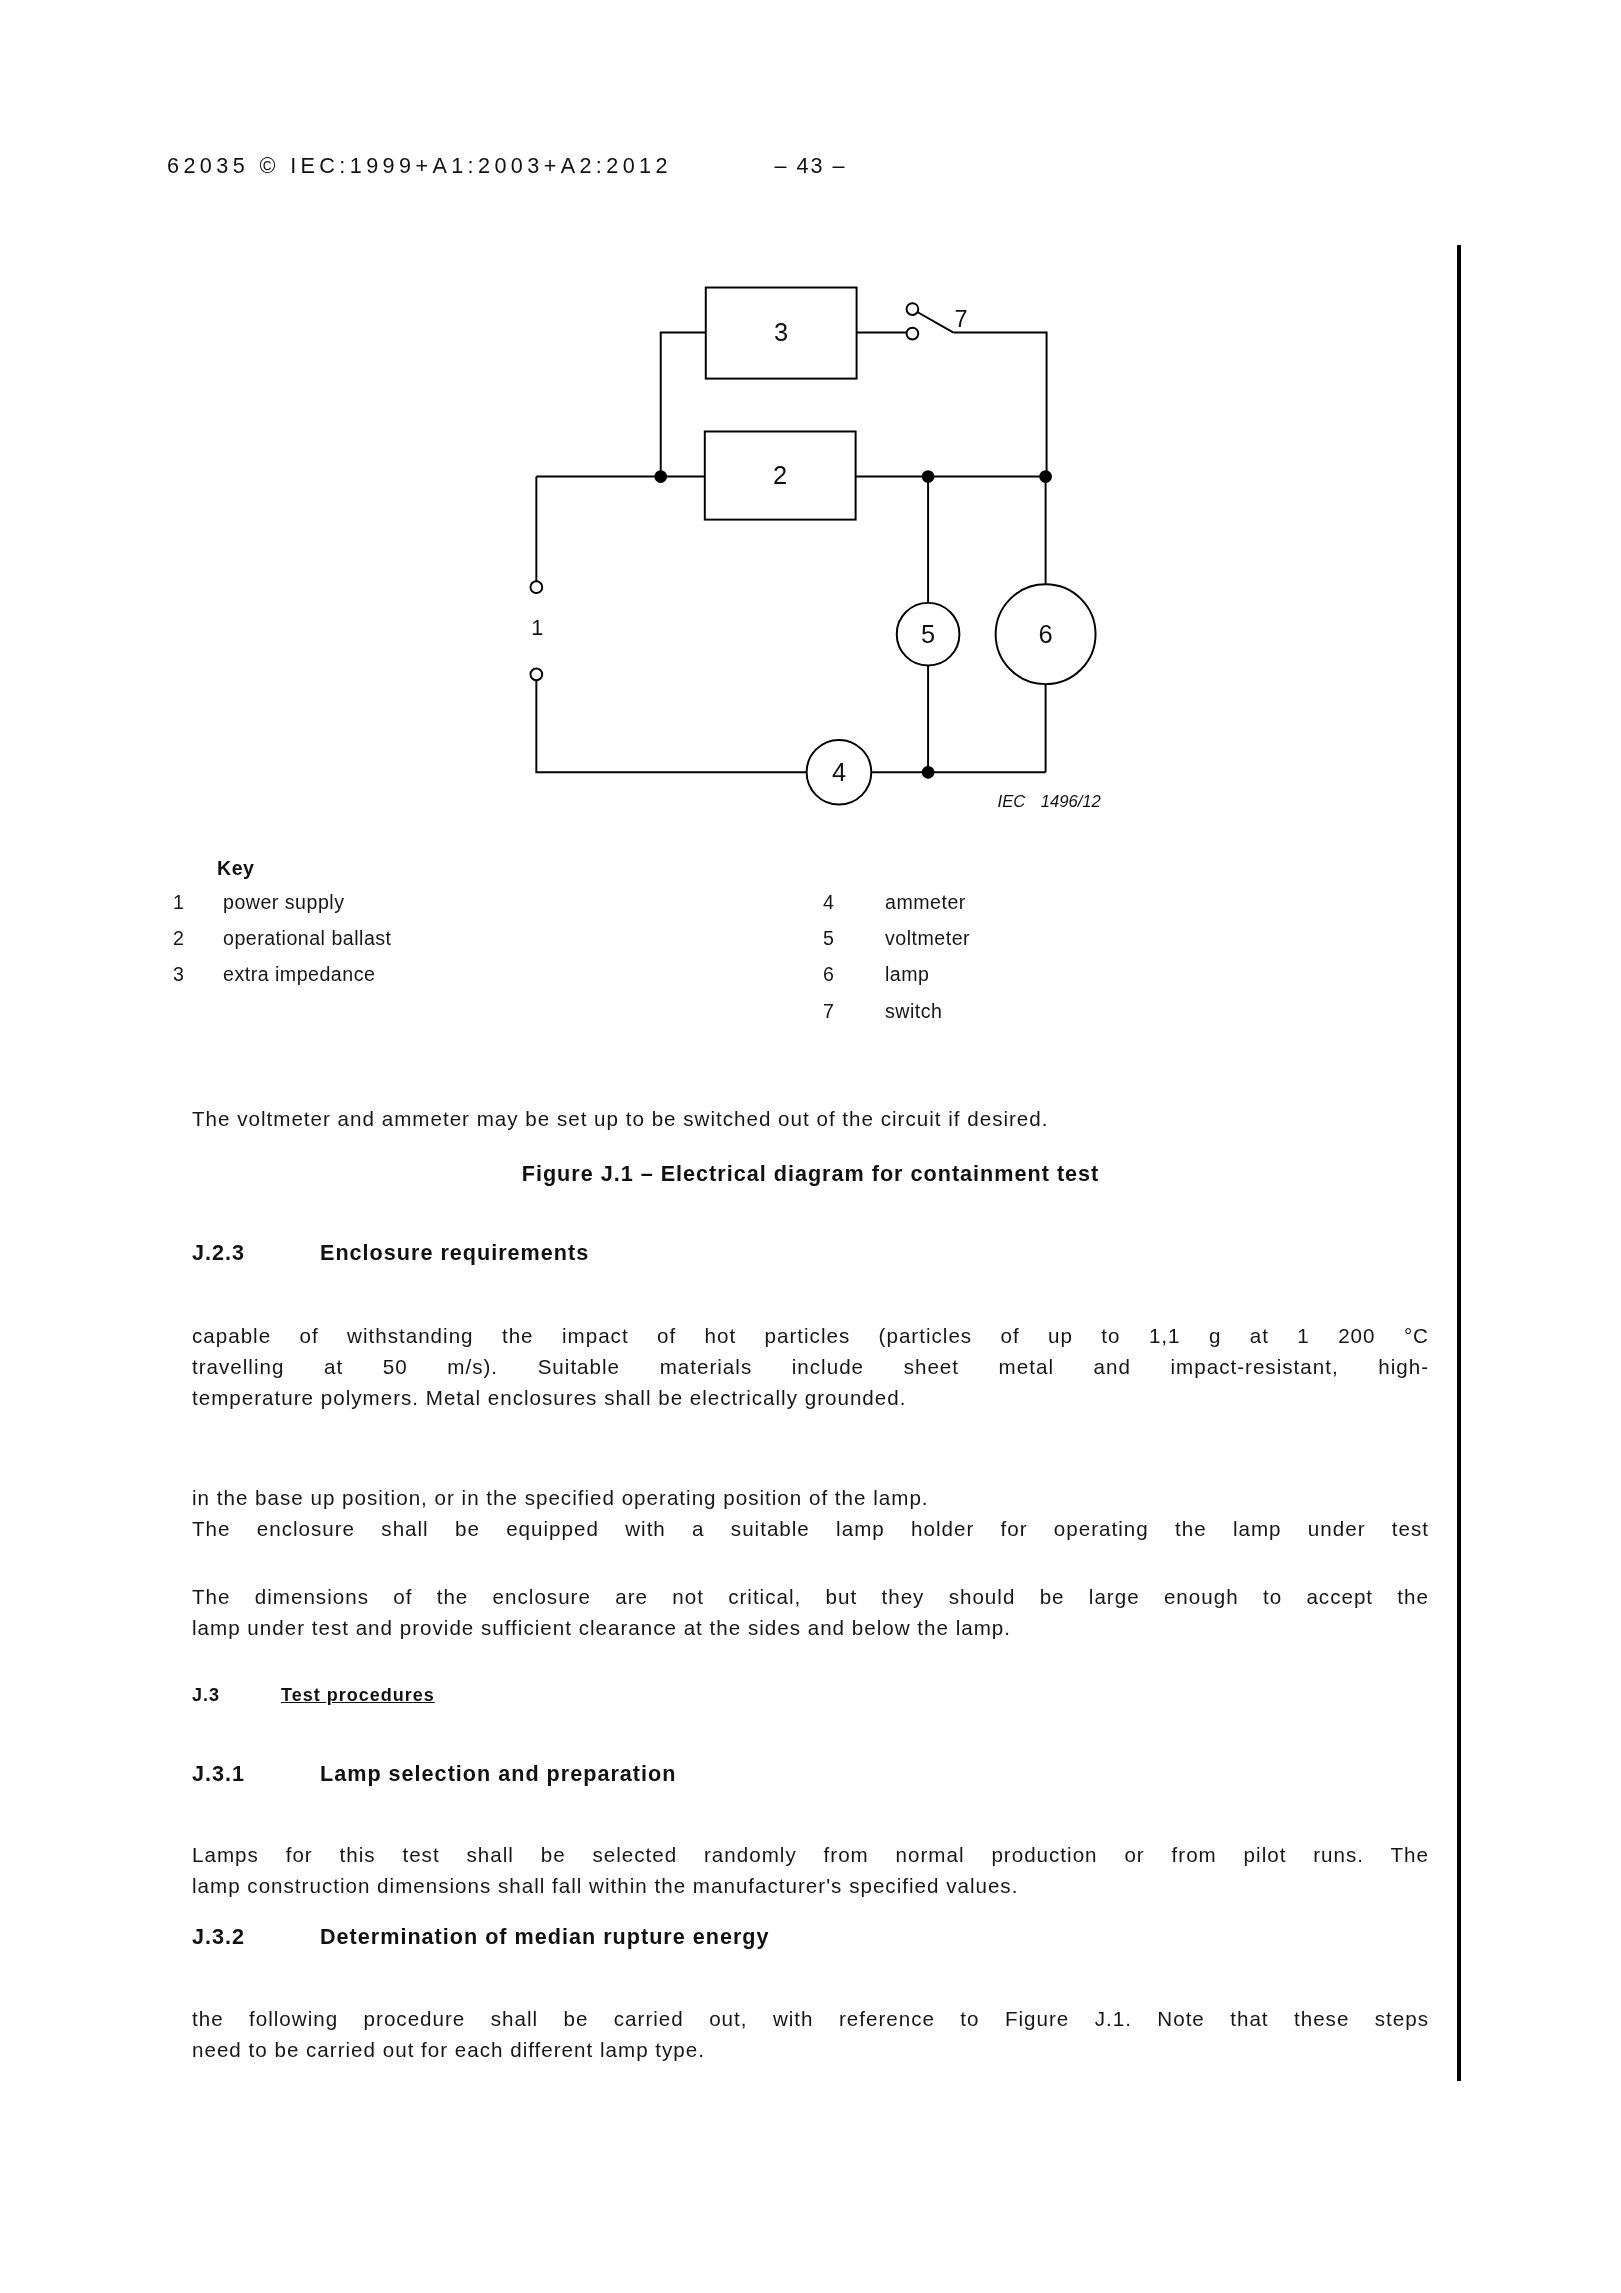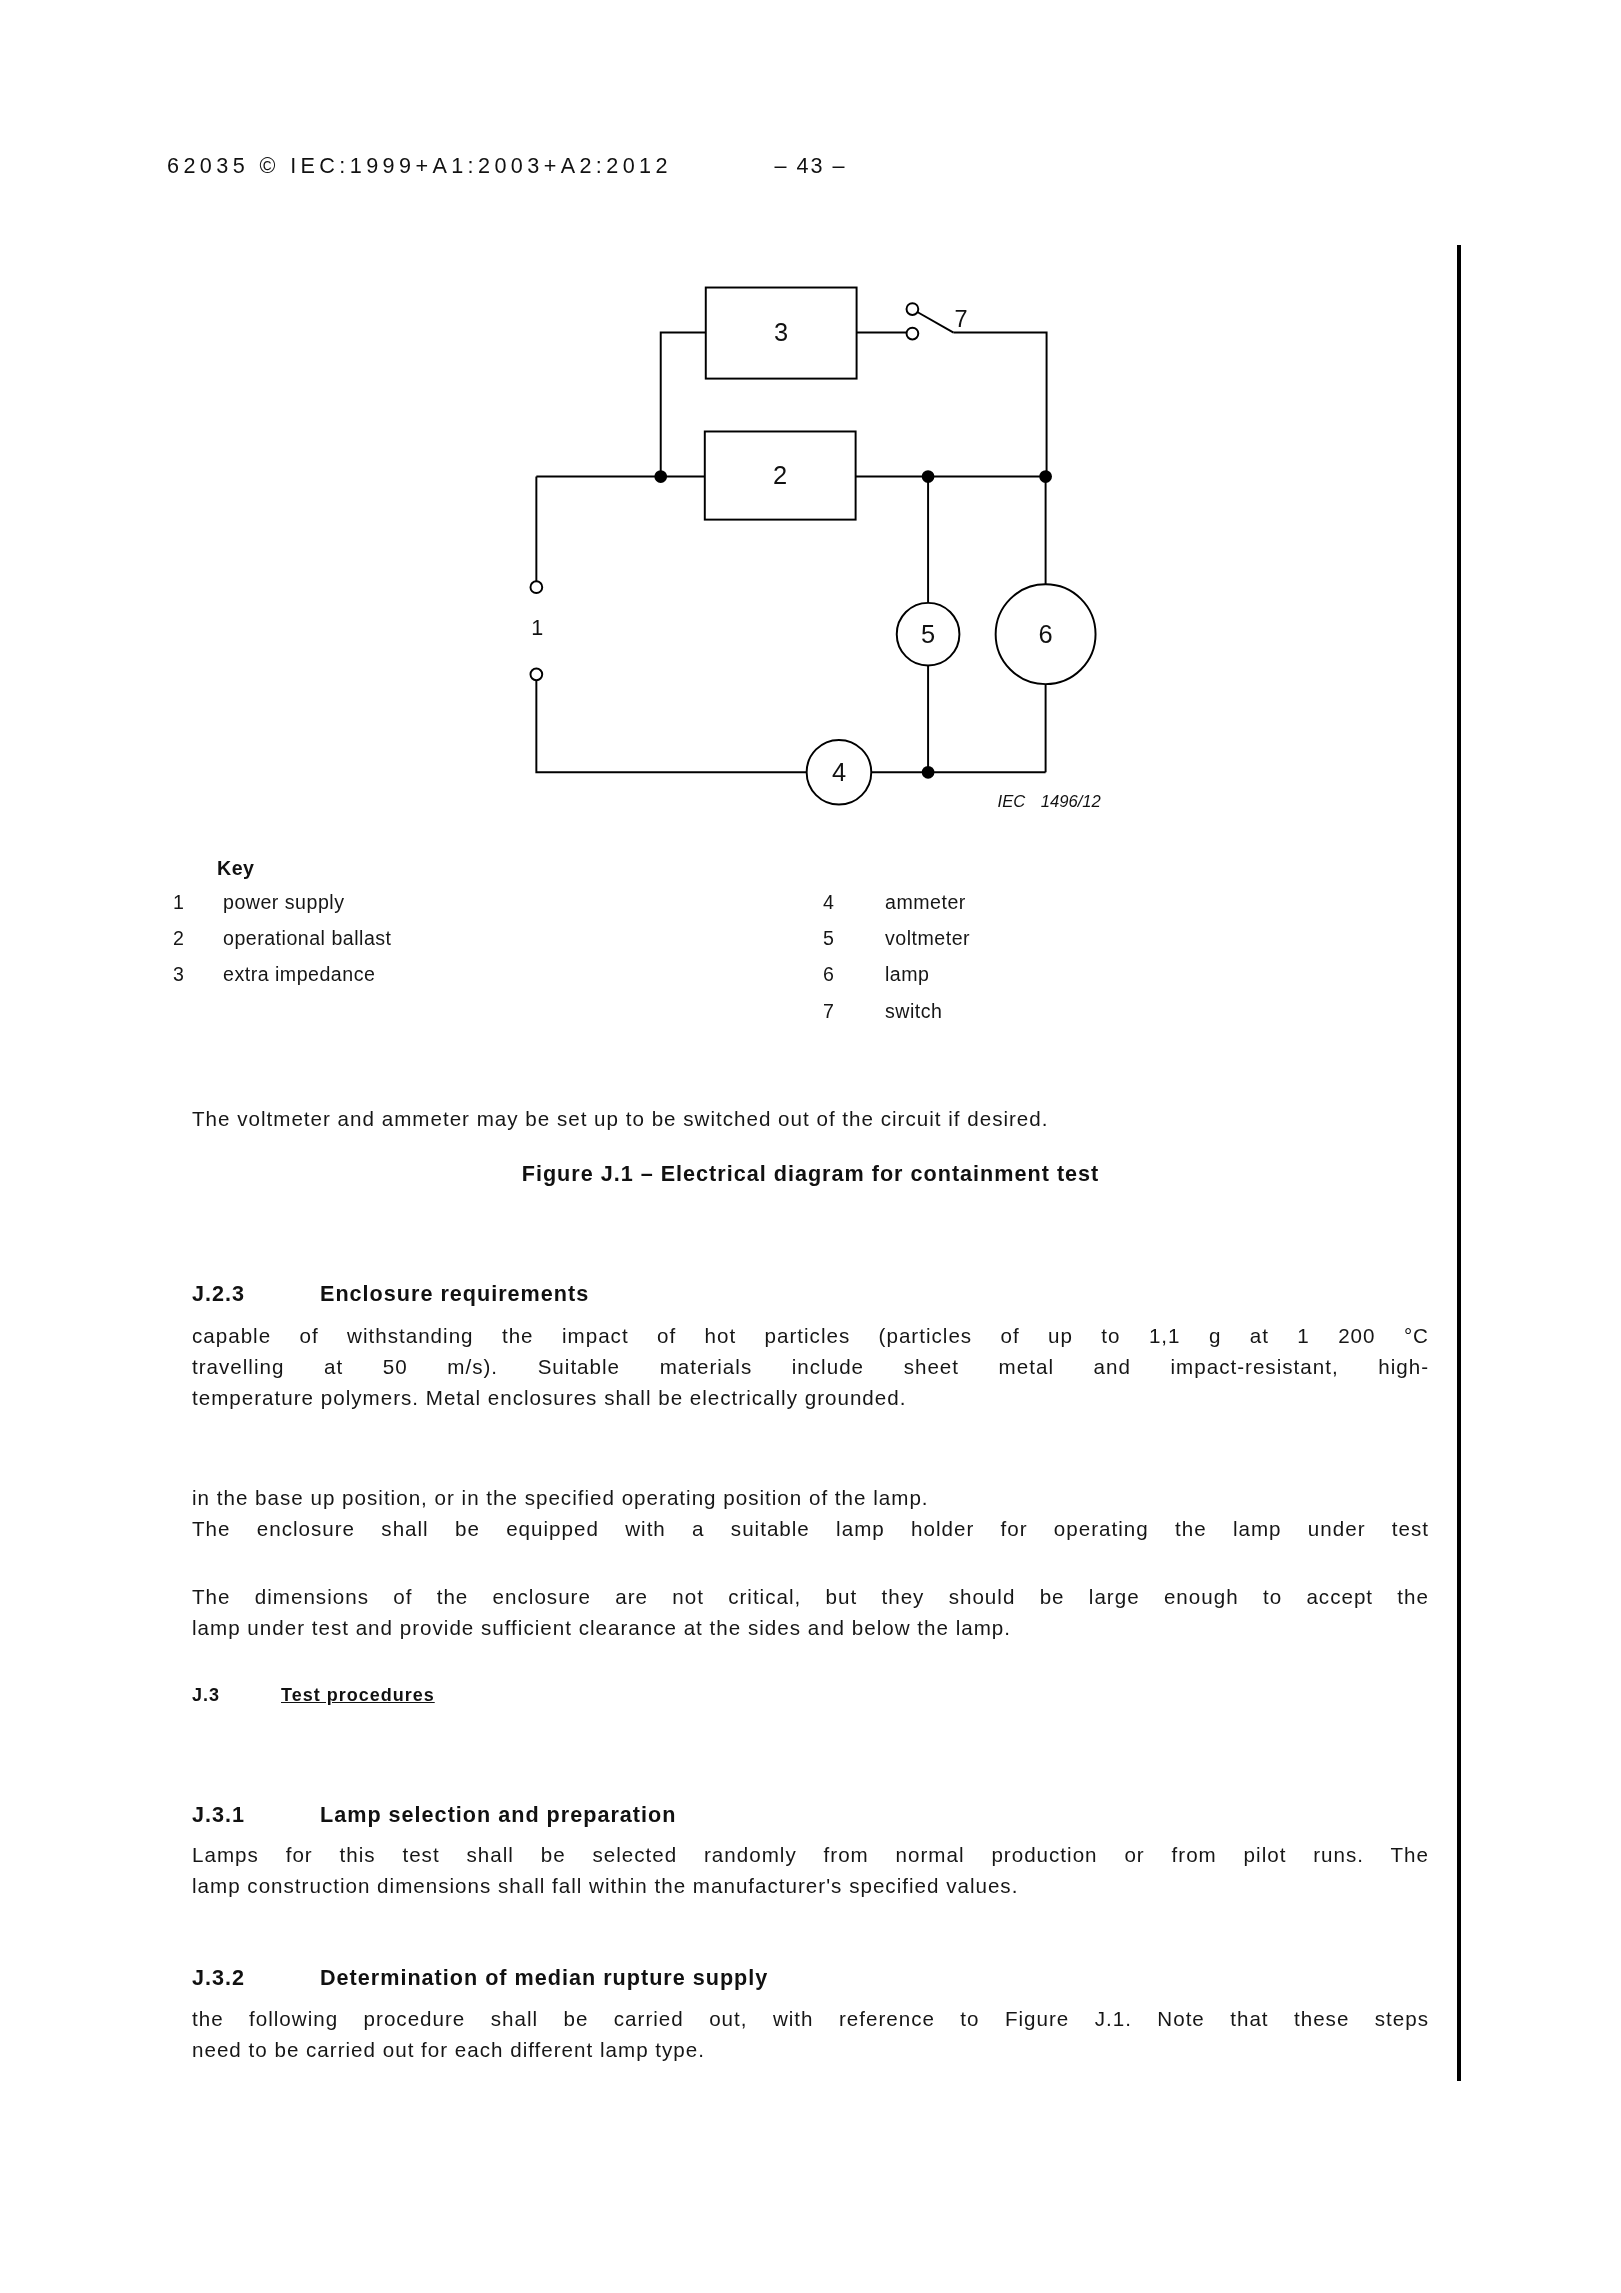--- a/index.html
+++ b/index.html
@@ -10,21 +10,21 @@
   .abs{position:absolute;}
   .hdr{font-size:21.6px;letter-spacing:4.4px;line-height:1.2;color:#111;}
   .hdr-center{left:0;width:1621px;text-align:center;letter-spacing:2px;}
   .body-text{font-size:20.6px;letter-spacing:1px;line-height:31px;color:#161616;margin-top:24px;}
   .para{left:192px;width:1237px;}
   .bl{display:block;height:31px;line-height:31px;white-space:normal;}
   .just{text-align:justify;text-align-last:justify;}
   .single{line-height:1.2;}
   .h2{font-size:21.6px;font-weight:bold;letter-spacing:1px;color:#111;line-height:1.2;}
   .h1{font-size:18px;font-weight:bold;letter-spacing:1px;color:#111;line-height:1.2;text-decoration:underline;}
-  .hnum{display:inline-block;width:128px;margin-top:41px;}
+  .hnum{display:inline-block;width:128px;}
   .hnum-wide{display:inline-block;width:89px;}
   .caption{left:192px;width:1237px;text-align:center;font-size:21.6px;font-weight:bold;letter-spacing:1px;line-height:1.2;color:#111;}
   .keytitle{font-size:19.6px;font-weight:bold;letter-spacing:0.5px;line-height:1.2;color:#111;margin-left:44px;}
   .kcell{font-size:19.6px;letter-spacing:0.5px;line-height:1.2;color:#161616;}
   .changebar{width:3.9px;background:#000;}
   svg text{font-family:"Liberation Sans",sans-serif;fill:#111;}
 </style>
 </head>
 <body>
 
@@ -129,20 +129,20 @@
 <div class="abs h2" style="left:192px;top:1761px">
   <span class="hnum">J.3.1</span><span>Lamp selection and preparation</span>
 </div>
 
 <div class="abs para body-text" style="top:1815px">
   <div class="bl just">Lamps for this test shall be selected randomly from normal production or from pilot runs. The</div>
   <div class="bl">lamp construction dimensions shall fall within the manufacturer's specified values.</div>
 </div>
 
 <div class="abs h2" style="left:192px;top:1924px">
-  <span class="hnum">J.3.2</span><span>Determination of median rupture supply</span>
+  <span class="hnum">J.3.2</span><span>Determination of median rupture energy</span>
 </div>
 
 <div class="abs para body-text" style="top:1979px">
   <div class="bl just">the following procedure shall be carried out, with reference to Figure J.1. Note that these steps</div>
   <div class="bl">need to be carried out for each different lamp type.</div>
 </div>
 
 
 </body></html>

